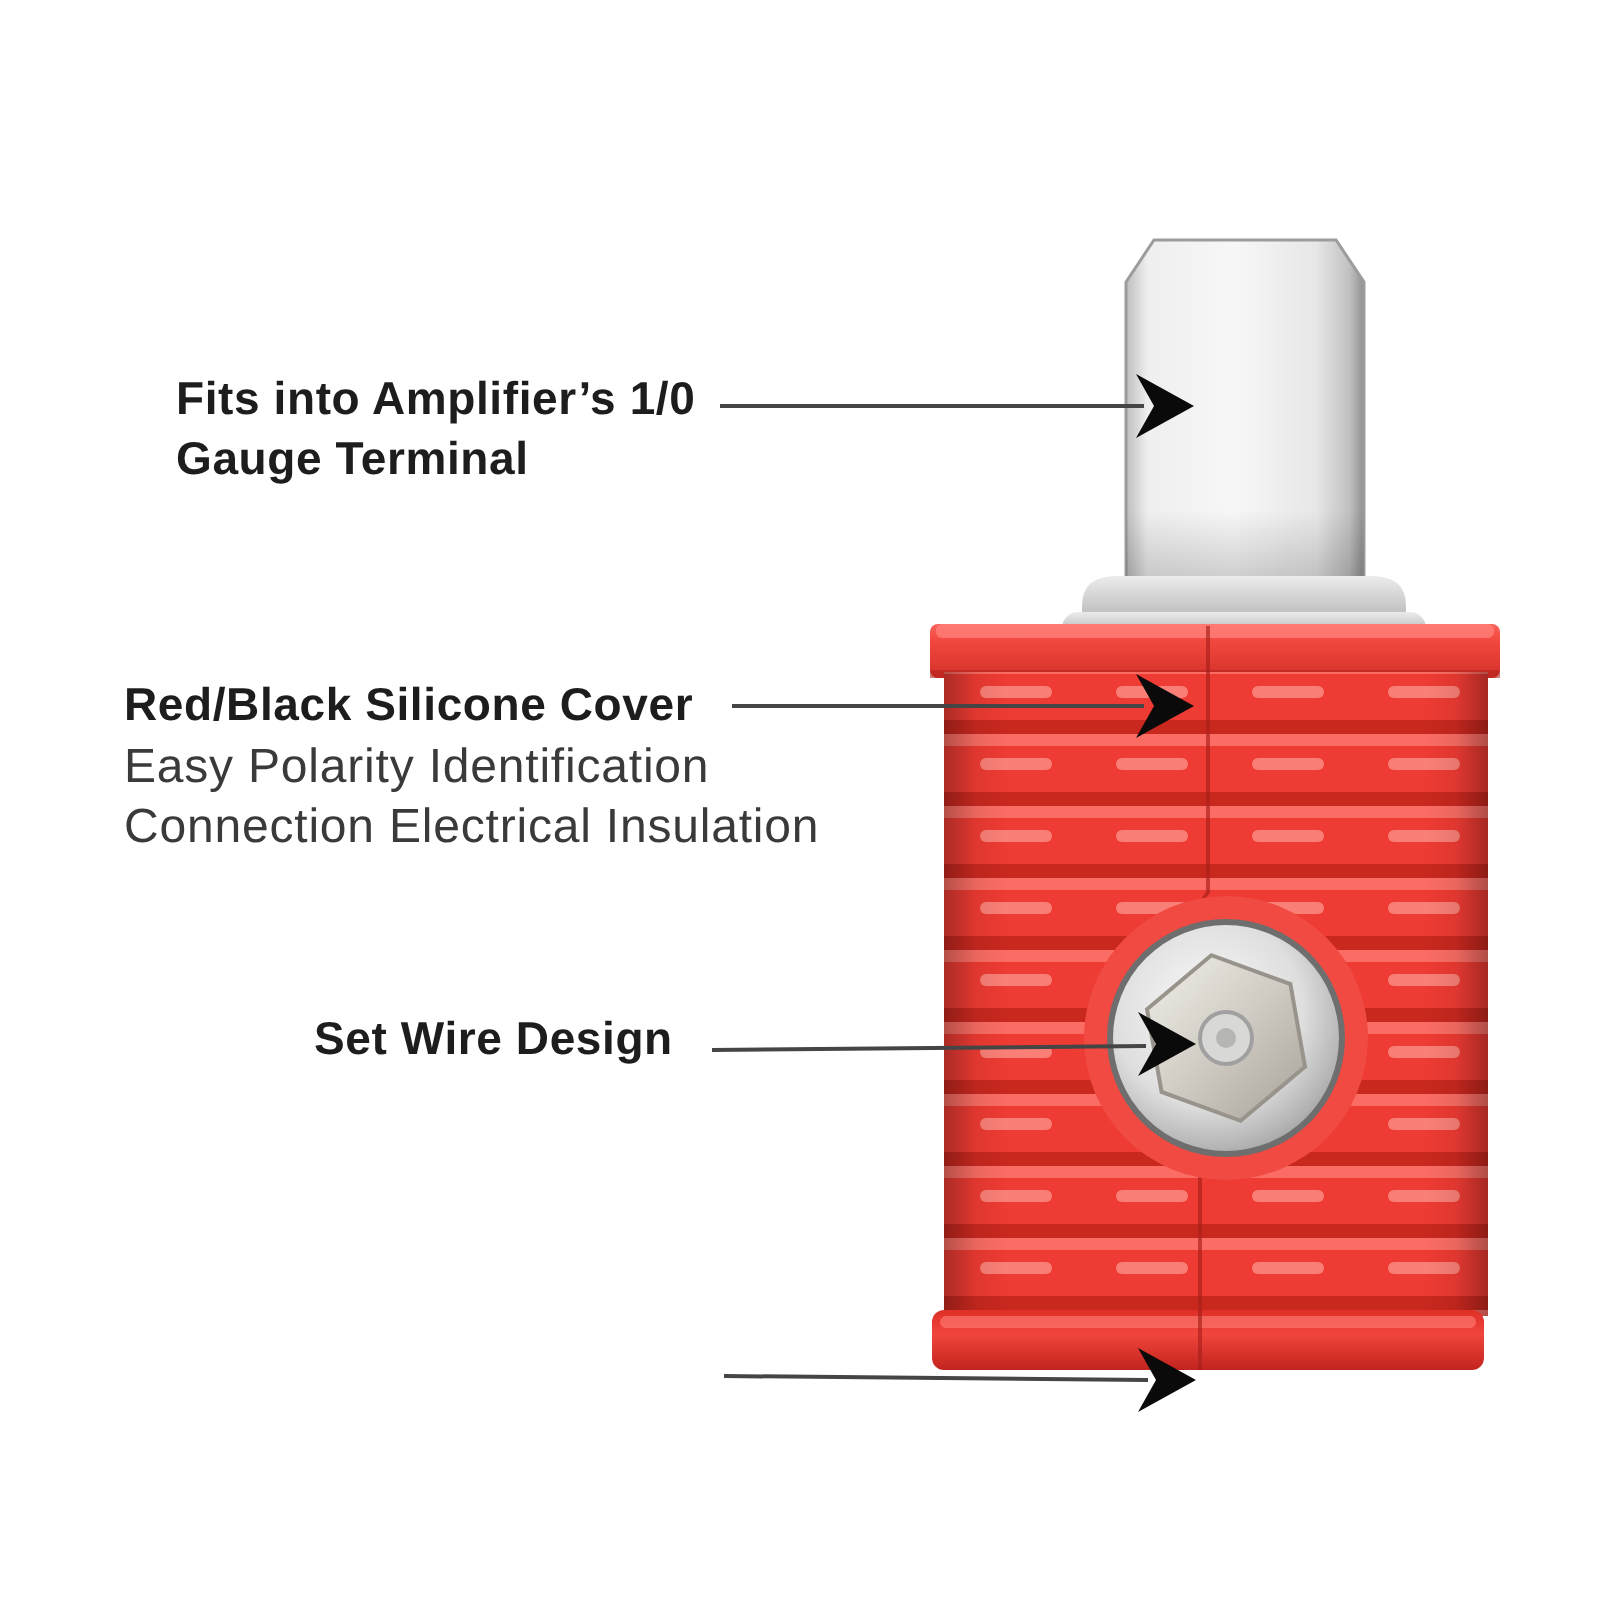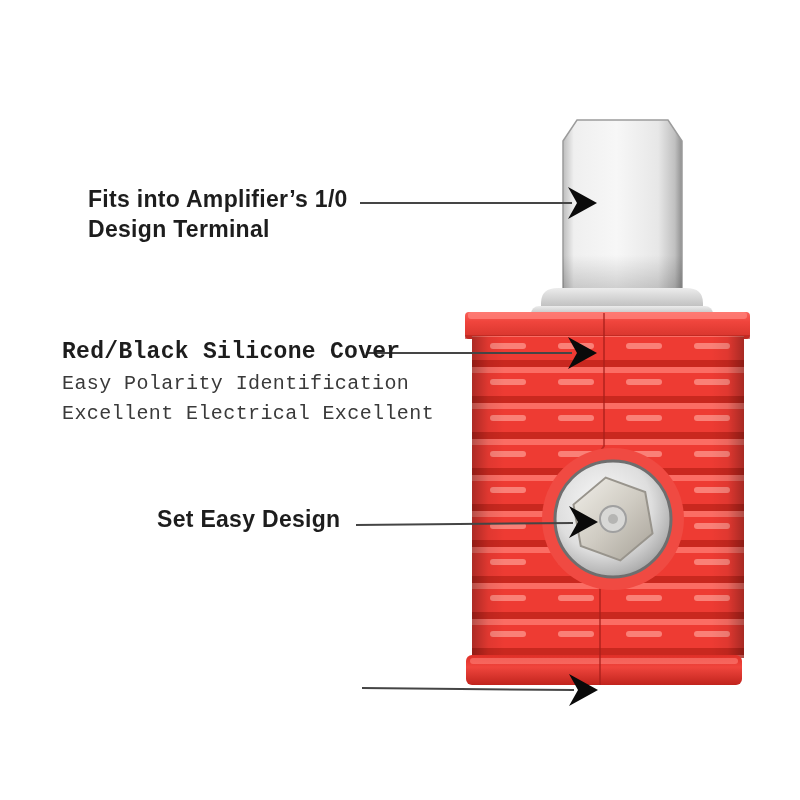--- a/index.html
+++ b/index.html
@@ -16,29 +16,29 @@
   .callout .title{
     font-weight:700;
     font-size:23px;
     line-height:30px;
     color:#1d1d1d;
     letter-spacing:.3px;
     white-space:nowrap;
   }
   .callout .subtitle{
     font-weight:400;
-    font-size:20px;
+    font-size:24px;
     line-height:26px;
     color:#3a3a3a;
     letter-spacing:.4px;
     white-space:nowrap;
     margin-top:4px;
   }
   #callout-1{left:88px;top:184px;}
-  #callout-2{left:62px;top:337px;font-family:Liberation Mono, monospace;}
+  #callout-2{left:62px;top:337px;}
   #callout-3{left:157px;top:504px;}
   #callout-4{left:85px;top:671px;}
 </style>
 </head>
 <body>
 
 <div class="canvas">
 
   <svg class="product-svg" viewBox="0 0 800 800">
     <defs>
@@ -140,29 +140,29 @@
     <line x1="362" y1="688" x2="574" y2="690" stroke="#454545" stroke-width="2"></line>
 
     <path d="M597,203 L568,187 L577,203 L568,219 Z" fill="#0a0a0a"></path>
     <path d="M597,353 L568,337 L577,353 L568,369 Z" fill="#0a0a0a"></path>
     <path d="M598,522 L569,506 L578,522 L569,538 Z" fill="#0a0a0a"></path>
     <path d="M598,690 L569,674 L578,690 L569,706 Z" fill="#0a0a0a"></path>
   </svg>
 
   <div class="callout" id="callout-1">
     <div class="title">Fits into Amplifier’s 1/0</div>
-    <div class="title">Design Terminal</div>
+    <div class="title">Gauge Terminal</div>
   </div>
 
   <div class="callout" id="callout-2">
     <div class="title">Red/Black Silicone Cover</div>
     <div class="subtitle">Easy Polarity Identification</div>
-    <div class="subtitle">Excellent Electrical Excellent</div>
+    <div class="subtitle">Connection Electrical Insulation</div>
   </div>
 
   <div class="callout" id="callout-3">
-    <div class="title">Set Easy Design</div>
+    <div class="title">Set Wire Design</div>
   </div>
 
   <div class="callout" id="callout-4">
   </div>
 
 </div>
 
 </body></html>

